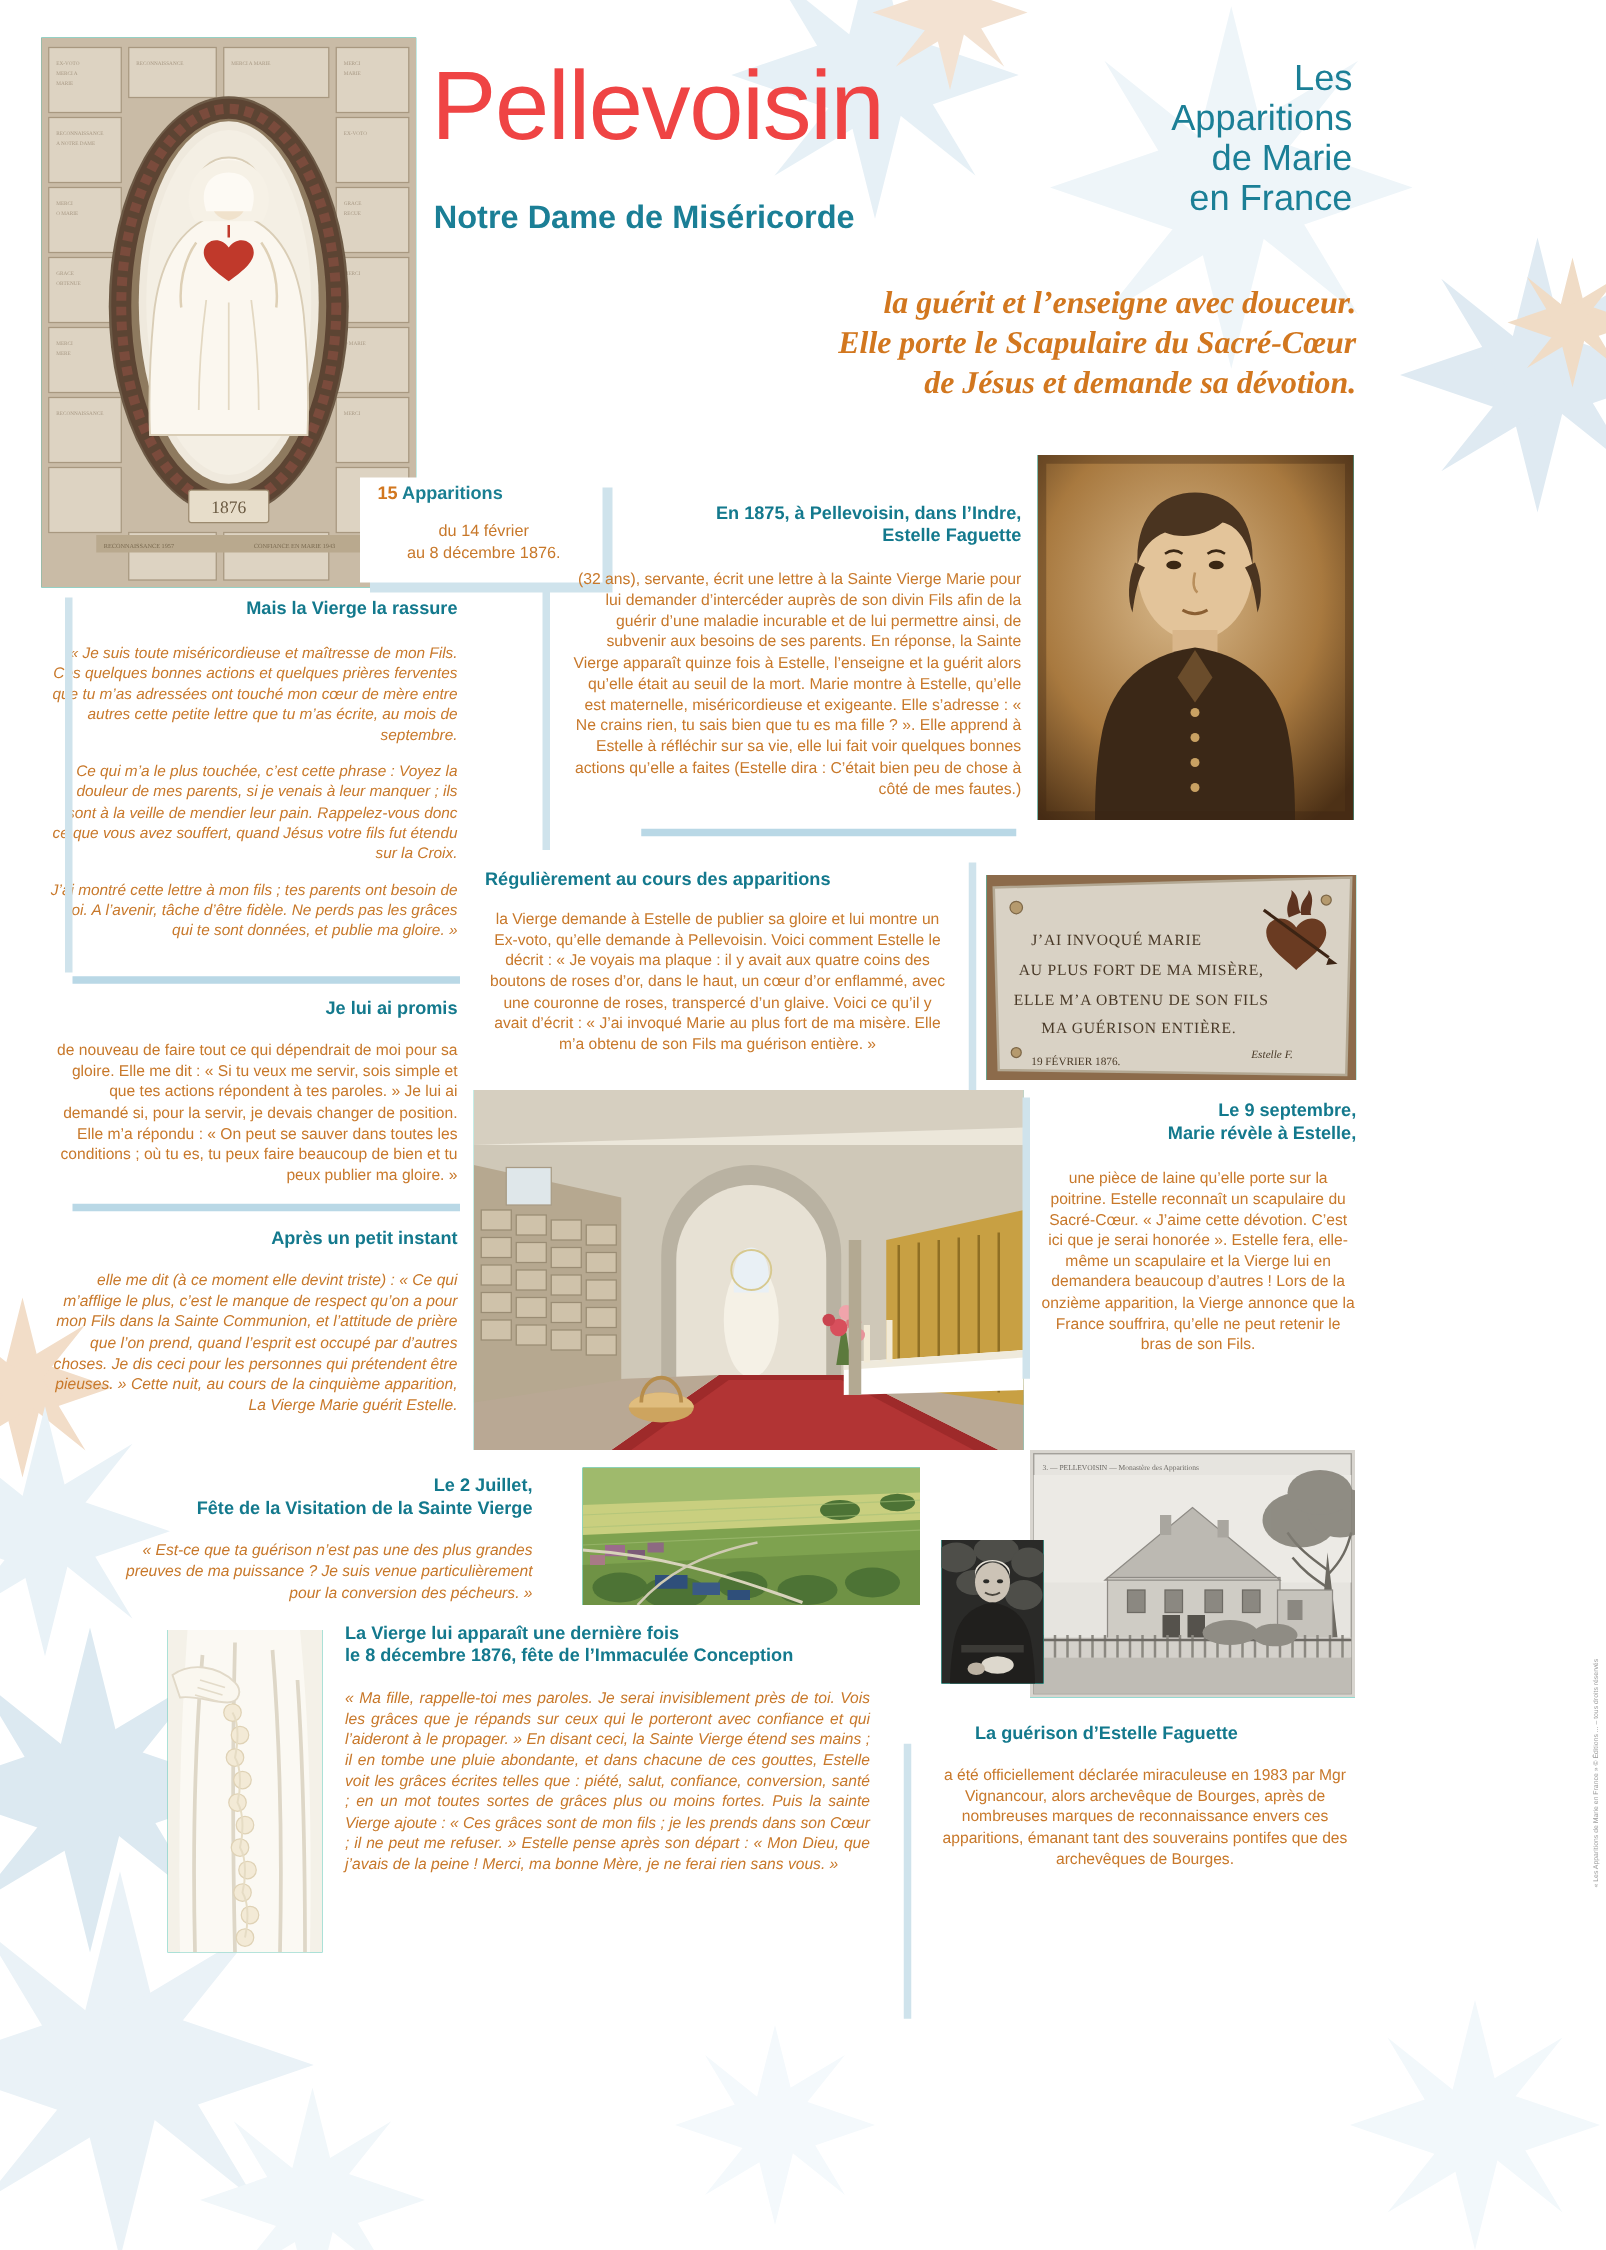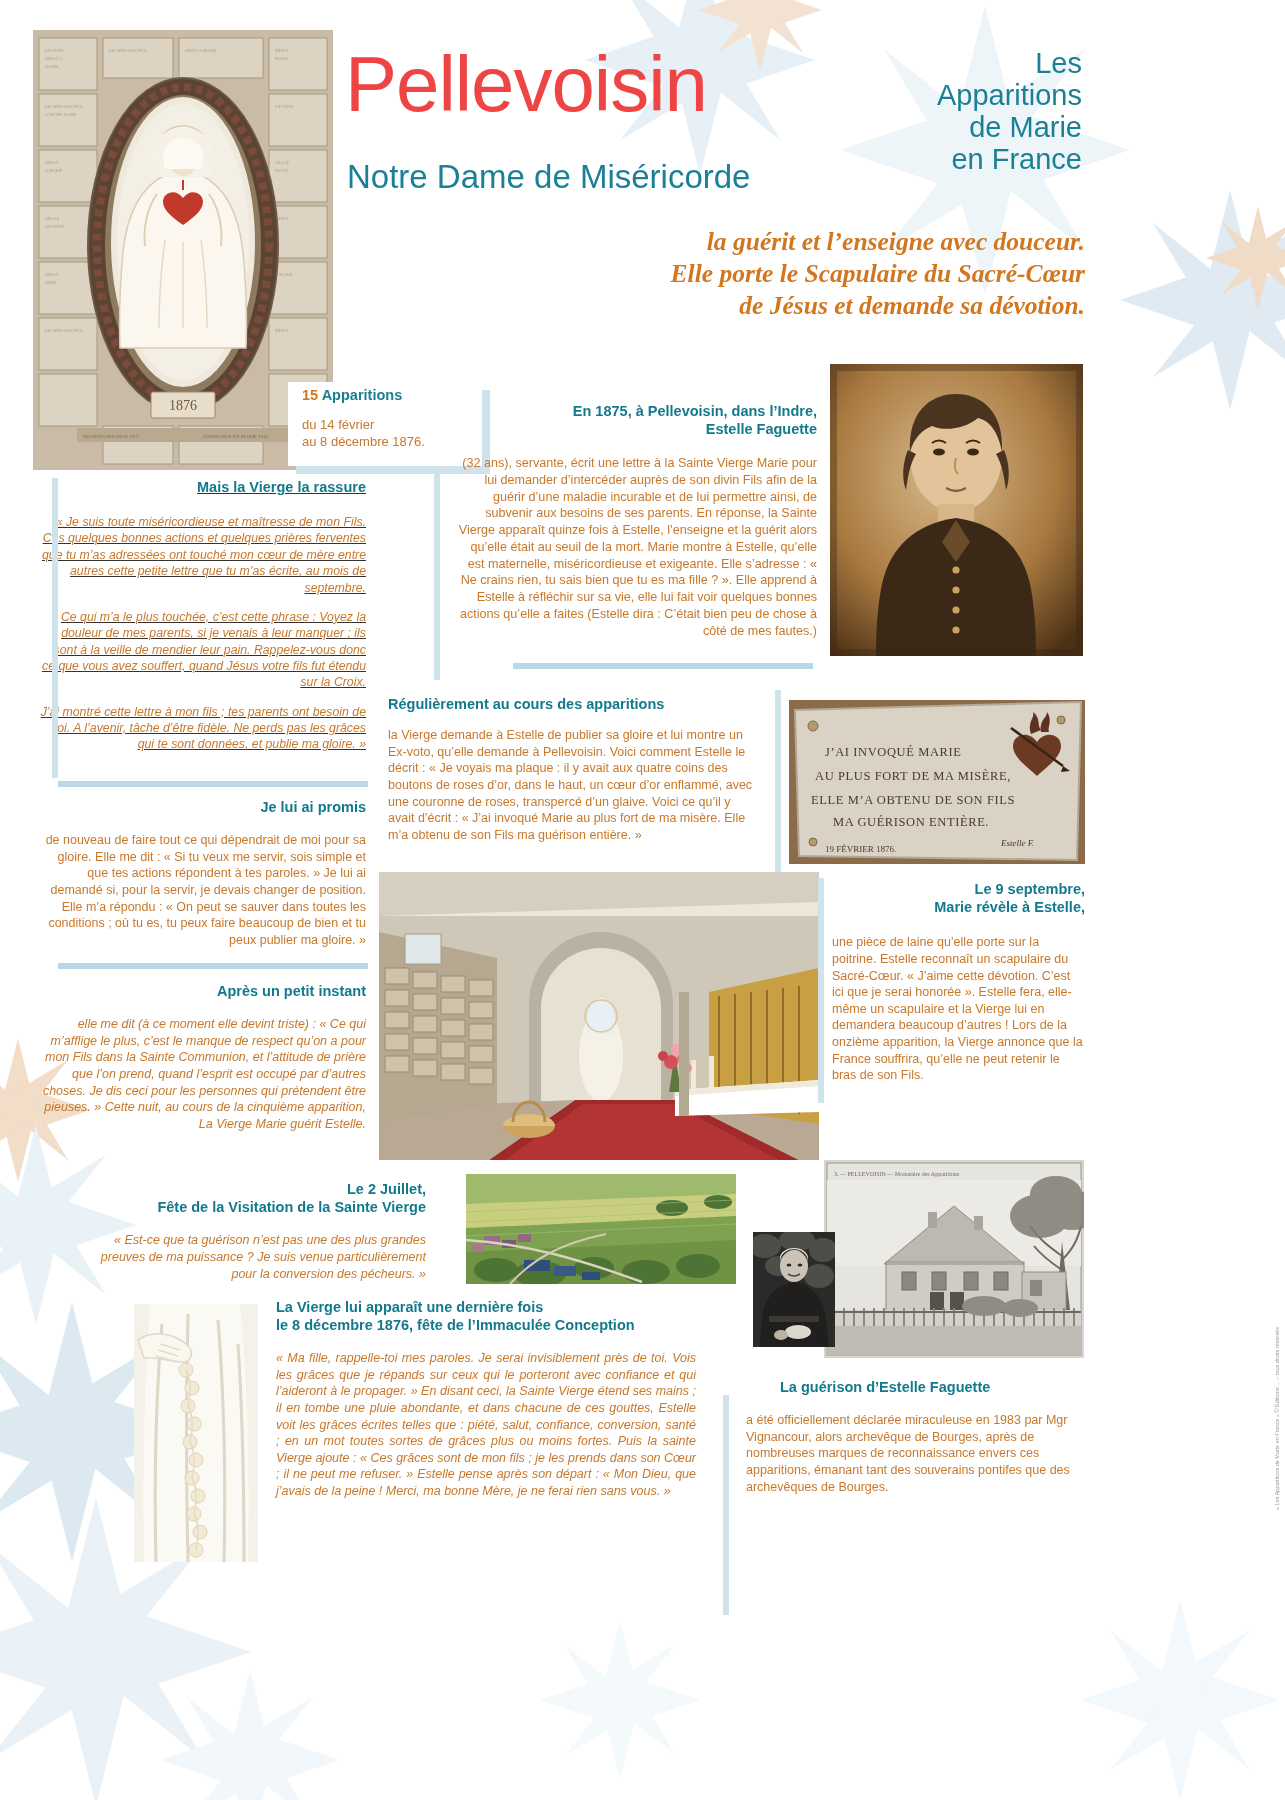--- a/index.html
+++ b/index.html
@@ -13,38 +13,38 @@
 
   
   .stars{position:absolute;inset:0;pointer-events:none;z-index:0;}
   .stars svg{position:absolute;}
 
   
   .abs{position:absolute;}
   .teal{color:#1a7f92;}
   .orange{color:#d2771f;}
   .hd{font-weight:bold;color:#13798d;line-height:1.25;}
-  .bodytxt{color:#c8782a;line-height:1.33;}
+  .bodytxt{color:#c8782a;line-height:1.33;text-align:center;}
   .ital{font-style:italic;}
   .r{text-align:right;}
   .j{text-align:justify;}
 
   
   .photo{position:absolute;overflow:hidden;background:#14b8a6;}
   .photo .ph-inner{position:absolute;inset:0;}
 
   
   .bluepanel{position:absolute;background:#cfe3ec;}
   .whitecard{position:absolute;background:#ffffff;}
   .rule{position:absolute;background:#b9d8e6;height:6px;}
   .vrule{position:absolute;background:#cfe3ec;width:6px;}
 
   
   #title{font-size:78px;color:#ef4444;font-weight:normal;letter-spacing:-1px;line-height:1;}
-  #subtitle{font-size:33px;color:#1b7f96;line-height:1;}
+  #subtitle{font-size:26px;color:#1b7f96;line-height:1;font-weight:bold;}
   #brand{font-size:29px;color:#1b7f96;line-height:1.1;text-align:right;}
   #lede{font-family:"Liberation Serif", serif;font-weight:bold;font-style:italic;
         color:#d2771f;font-size:25.5px;line-height:1.26;text-align:right;}
 
   .sidecredit{position:absolute;font-size:5.5px;color:#9a9a9a;
       transform:rotate(-90deg);transform-origin:left top;white-space:nowrap;}
 </style>
 </head>
 <body>
 
@@ -269,21 +269,21 @@
   <div class="abs" style="left:455px;top:402px;width:362px;">
     <div class="hd r" style="font-size:14.5px;">
       <div>En 1875, à Pellevoisin, dans l’Indre,</div>
       <div>Estelle Faguette</div>
     </div>
     <div class="bodytxt r" style="font-size:12.6px;margin-top:17px;">(32 ans), servante, écrit une lettre à la Sainte Vierge Marie pour lui demander d’intercéder auprès de son divin Fils afin de la guérir d’une maladie incurable et de lui permettre ainsi, de subvenir aux besoins de ses parents. En réponse, la Sainte Vierge apparaît quinze fois à Estelle, l’enseigne et la guérit alors qu’elle était au seuil de la mort. Marie montre à Estelle, qu’elle est maternelle, miséricordieuse et exigeante. Elle s’adresse : « Ne crains rien, tu sais bien que tu es ma fille ? ». Elle apprend à Estelle à réfléchir sur sa vie, elle lui fait voir quelques bonnes actions qu’elle a faites (Estelle dira : C’était bien peu de chose à côté de mes fautes.)</div>
   </div>
 
   <div class="vrule" style="left:434px;top:470px;height:210px;"></div>
 
-  <div class="abs" style="left:40px;top:478px;width:326px;text-decoration:underline;">
+  <div class="abs" style="left:40px;top:478px;width:326px;">
     <div class="hd r" style="font-size:14.5px;">Mais la Vierge la rassure</div>
     <div class="bodytxt ital r" style="font-size:12.3px;margin-top:18px;">« Je suis toute miséricordieuse et maîtresse de mon Fils. Ces quelques bonnes actions et quelques prières ferventes que tu m’as adressées ont touché mon cœur de mère entre autres cette petite lettre que tu m’as écrite, au mois de septembre.</div>
     <div class="bodytxt ital r" style="font-size:12.3px;margin-top:13px;">Ce qui m’a le plus touchée, c’est cette phrase : Voyez la douleur de mes parents, si je venais à leur manquer ; ils sont à la veille de mendier leur pain. Rappelez-vous donc ce que vous avez souffert, quand Jésus votre fils fut étendu sur la Croix.</div>
     <div class="bodytxt ital r" style="font-size:12.3px;margin-top:13px;">J’ai montré cette lettre à mon fils ; tes parents ont besoin de toi. A l’avenir, tâche d’être fidèle. Ne perds pas les grâces qui te sont données, et publie ma gloire. »</div>
   </div>
 
   <div class="rule" style="left:58px;top:781px;width:310px;"></div>
 
   <div class="abs" style="left:40px;top:798px;width:326px;">
     <div class="hd r" style="font-size:14.5px;">Je lui ai promis</div>

